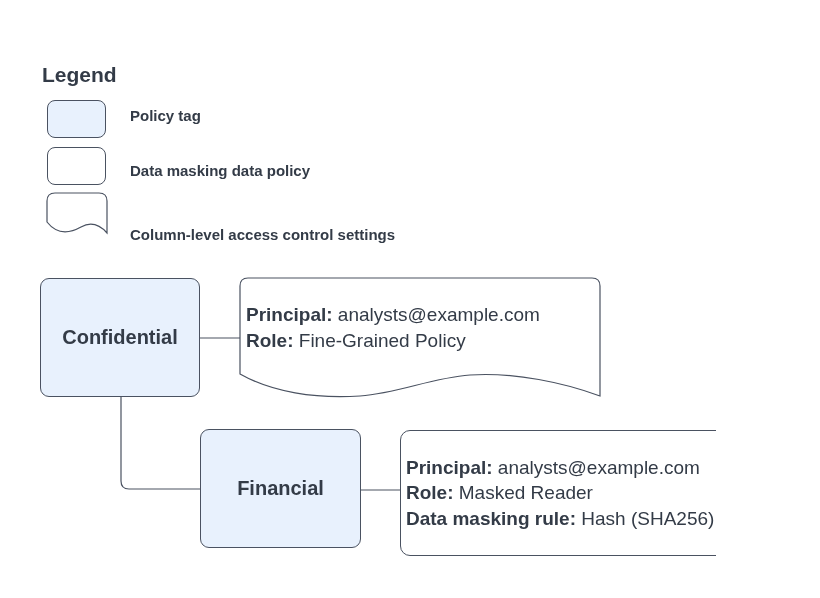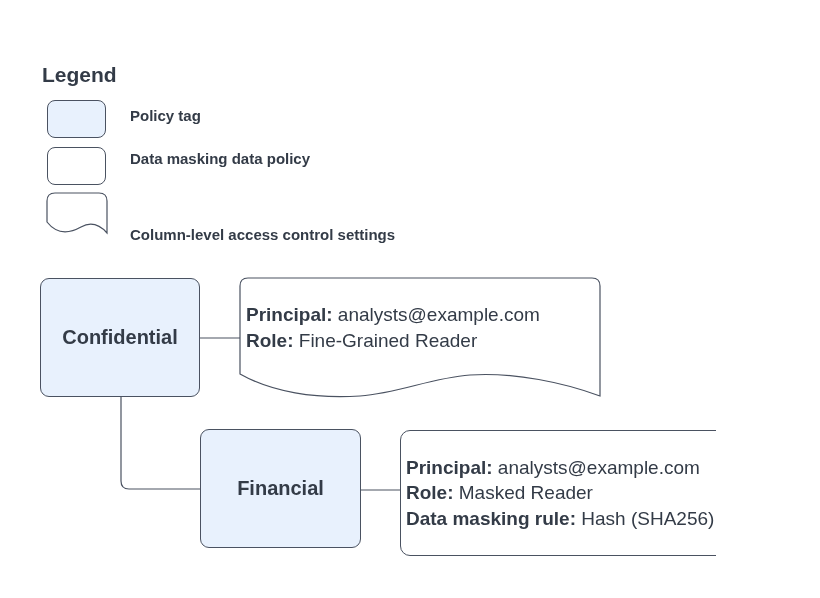--- a/index.html
+++ b/index.html
@@ -66,40 +66,40 @@
              C 315 399 272 392 240 374
              L 240 286 Q 240 278 248 278 Z"></path>
   </svg>
 
   <div class="legend-title">Legend</div>
 
   <div class="swatch blue" style="top:100px;"></div>
   <div class="legend-label" style="top:103px;">Policy tag</div>
 
   <div class="swatch" style="top:147px;"></div>
-  <div class="legend-label" style="top:146px;">Data masking data policy</div>
+  <div class="legend-label" style="top:158px;">Data masking data policy</div>
 
   <div class="legend-label" style="top:198px;margin-top:24px;">Column-level access control settings</div>
 
   <div class="node node-confidential">
     <span>Confidential</span>
   </div>
 
   <div class="node node-financial">
     <span>Financial</span>
   </div>
 
   <div class="doc-text">
     <div>
       <span class="b">Principal:</span>
       <span>analysts@example.com</span>
     </div>
     <div>
       <span class="b">Role:</span>
-      <span>Fine-Grained Reader</span>
+      <span>Fine-Grained Policy</span>
     </div>
   </div>
 
   <div class="policy-box">
     <div>
       <span class="b">Principal:</span>
       <span>analysts@example.com</span>
     </div>
     <div>
       <span class="b">Role:</span>

